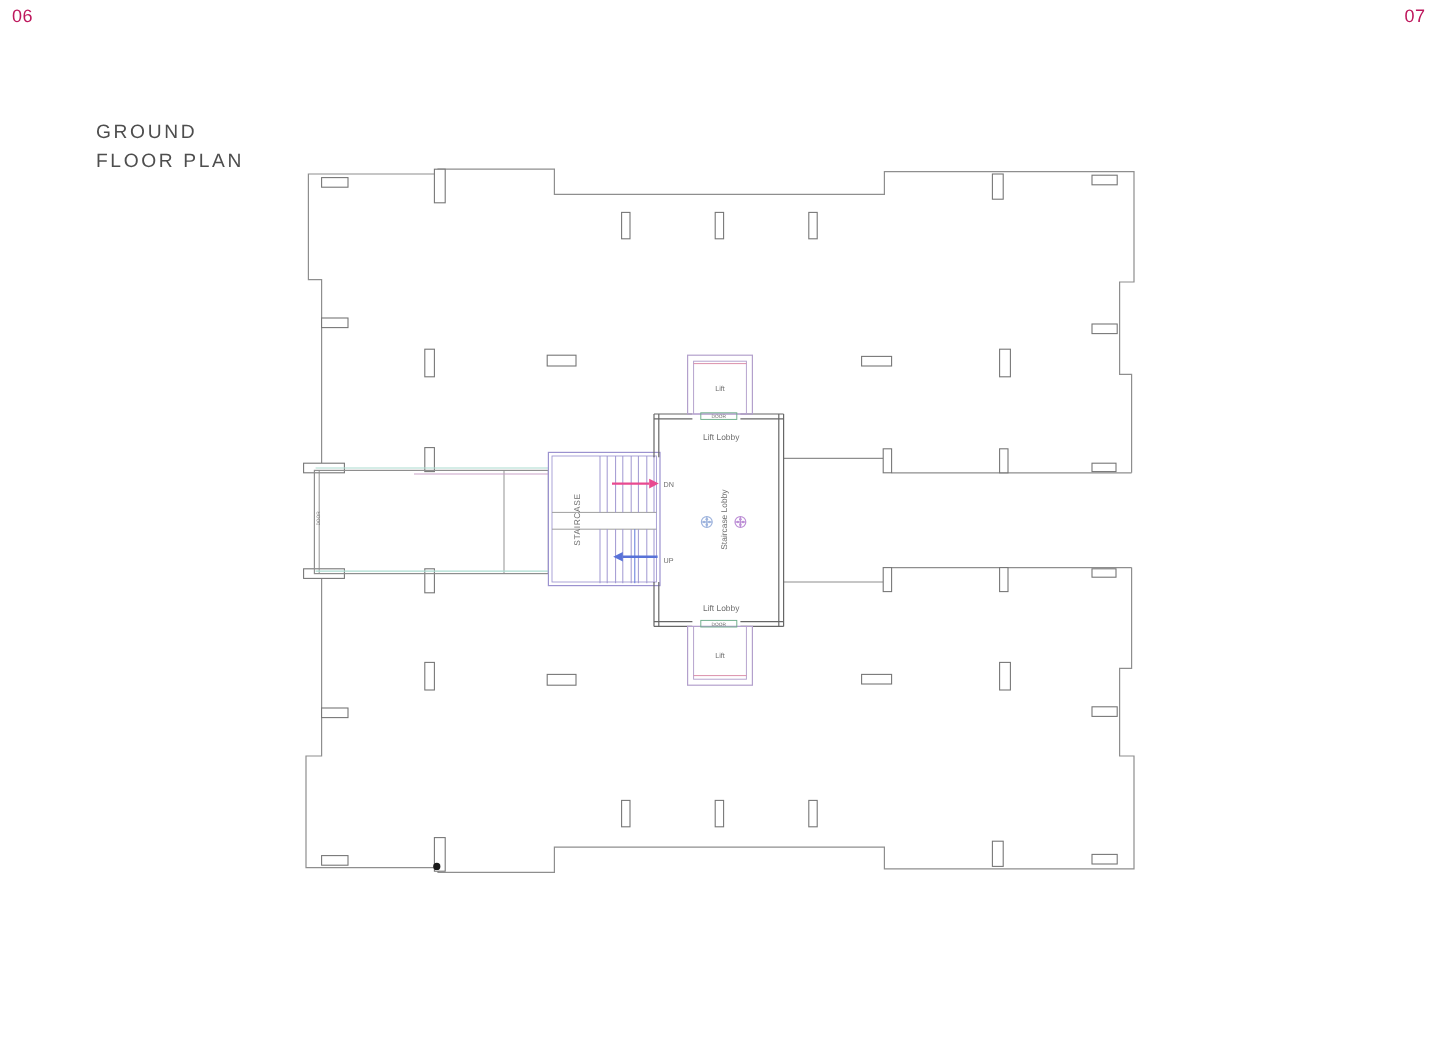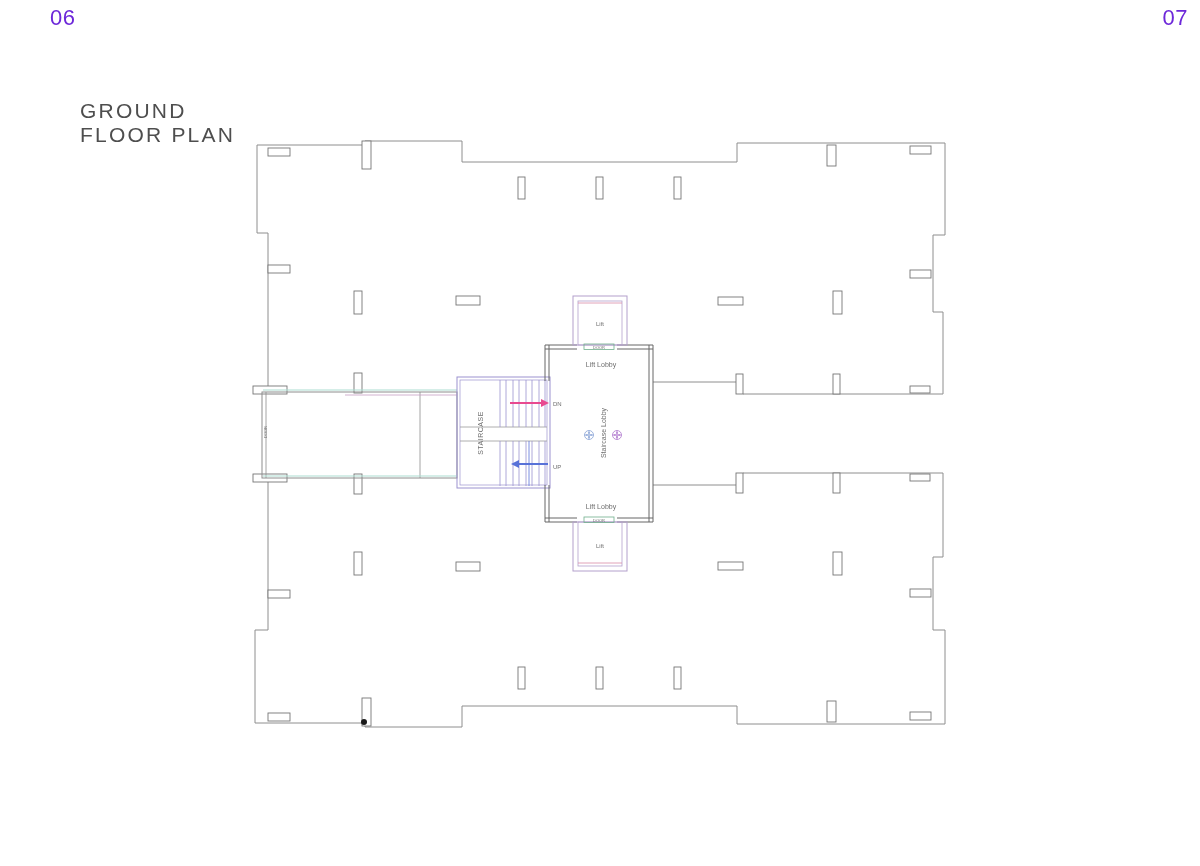--- a/index.html
+++ b/index.html
@@ -1,21 +1,21 @@
 <!DOCTYPE html>
 <html><head>
 <meta charset="utf-8">
 <style>
   html,body{margin:0;padding:0;background:#ffffff;}
   body{width:1200px;height:866px;position:relative;overflow:hidden;
        font-family:"Liberation Sans",sans-serif;}
-  .pagenum{position:absolute;top:5px;font-size:22px;color:#6d28d9;letter-spacing:.5px;margin-left:40px;}
+  .pagenum{position:absolute;top:5px;font-size:15px;color:#be185d;letter-spacing:.5px;}
   #pagenum-left{left:10px;}
   #pagenum-right{right:12px;text-align:left;}
-  .title{position:absolute;left:80px;top:99px;font-size:21px;line-height:24px;
+  .title{position:absolute;left:80px;top:99px;font-size:16px;line-height:24px;
          color:#4e4e4e;letter-spacing:2.2px;font-weight:500;}
   svg{position:absolute;left:0;top:0;}
   svg text{font-family:"Liberation Sans",sans-serif;fill:#6e6e6e;}
   .lbl{font-size:7px;}
   .lbl-sm{font-size:6px;}
   .lbl-xs{font-size:4px;}
   .thin{stroke-width:0.8;}
 </style>
 </head>
 <body>

